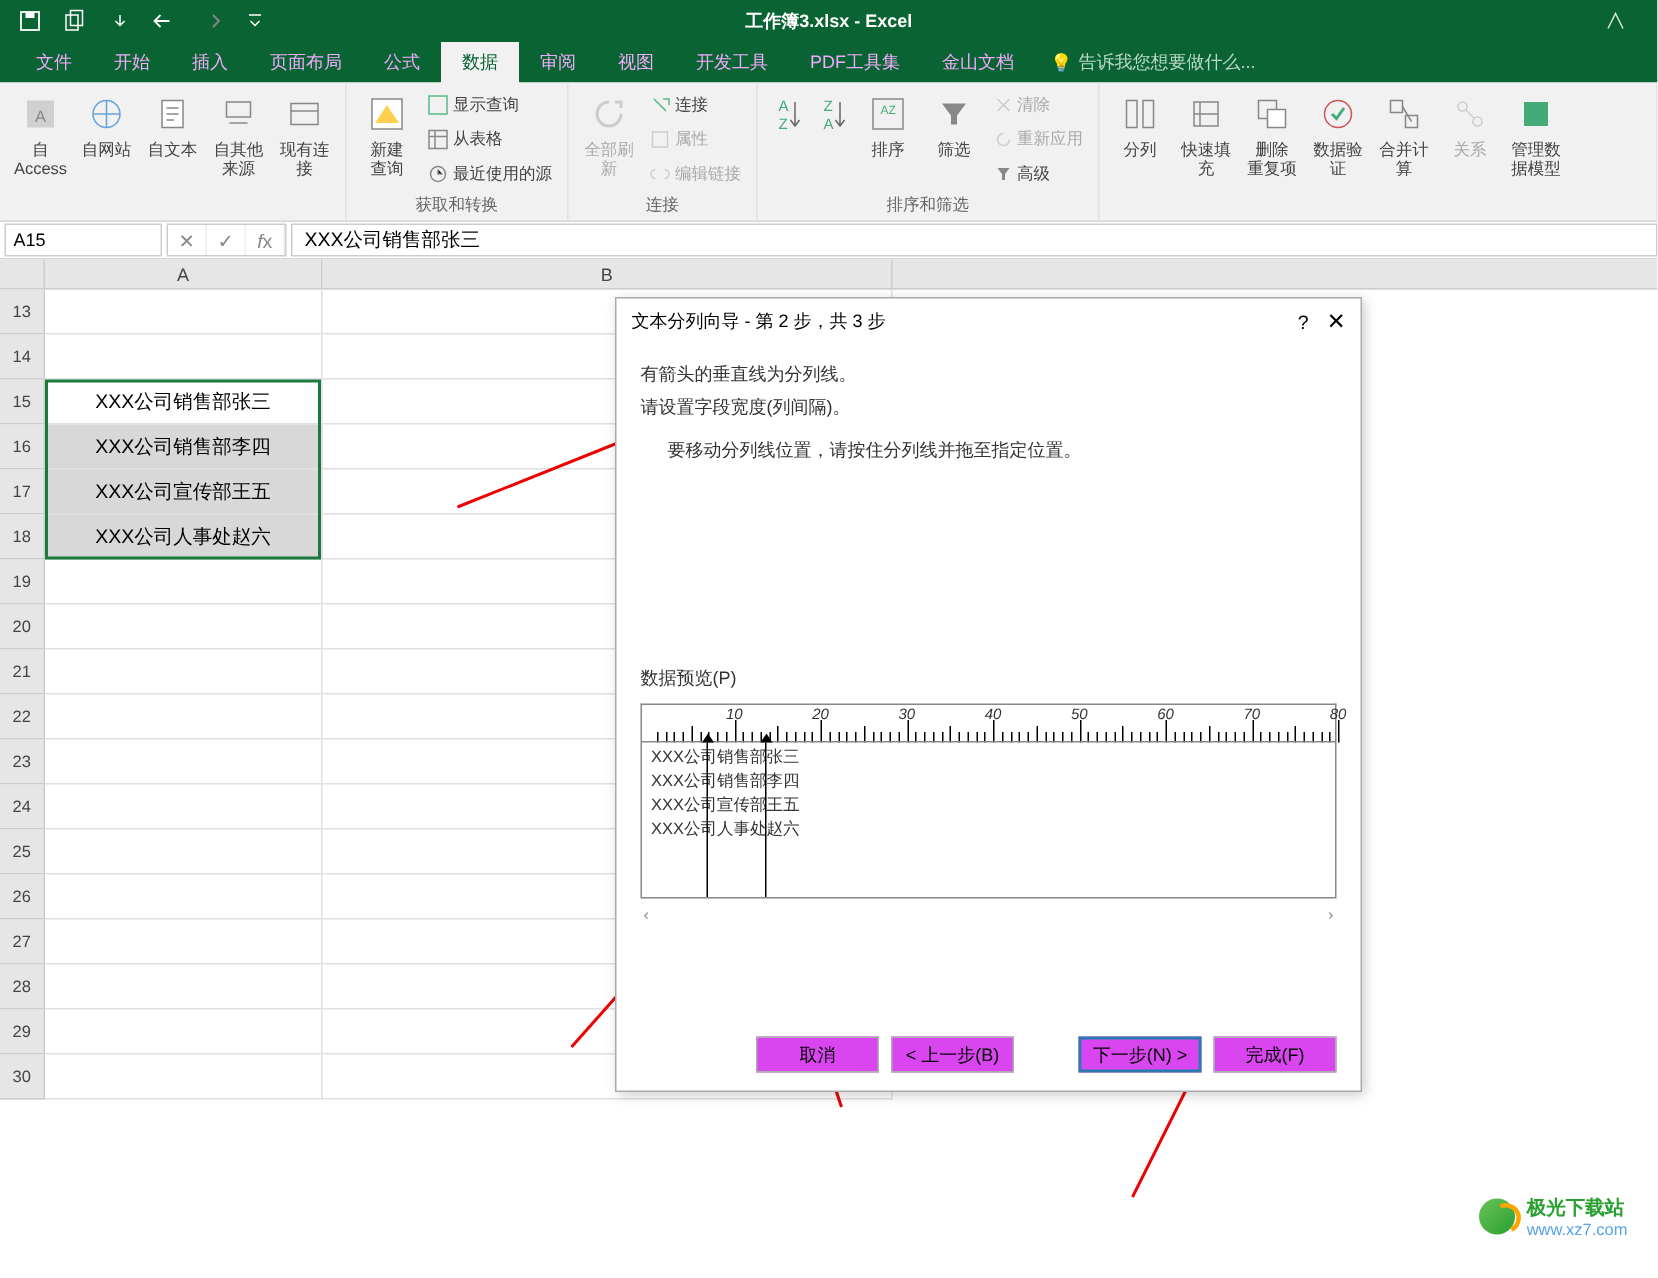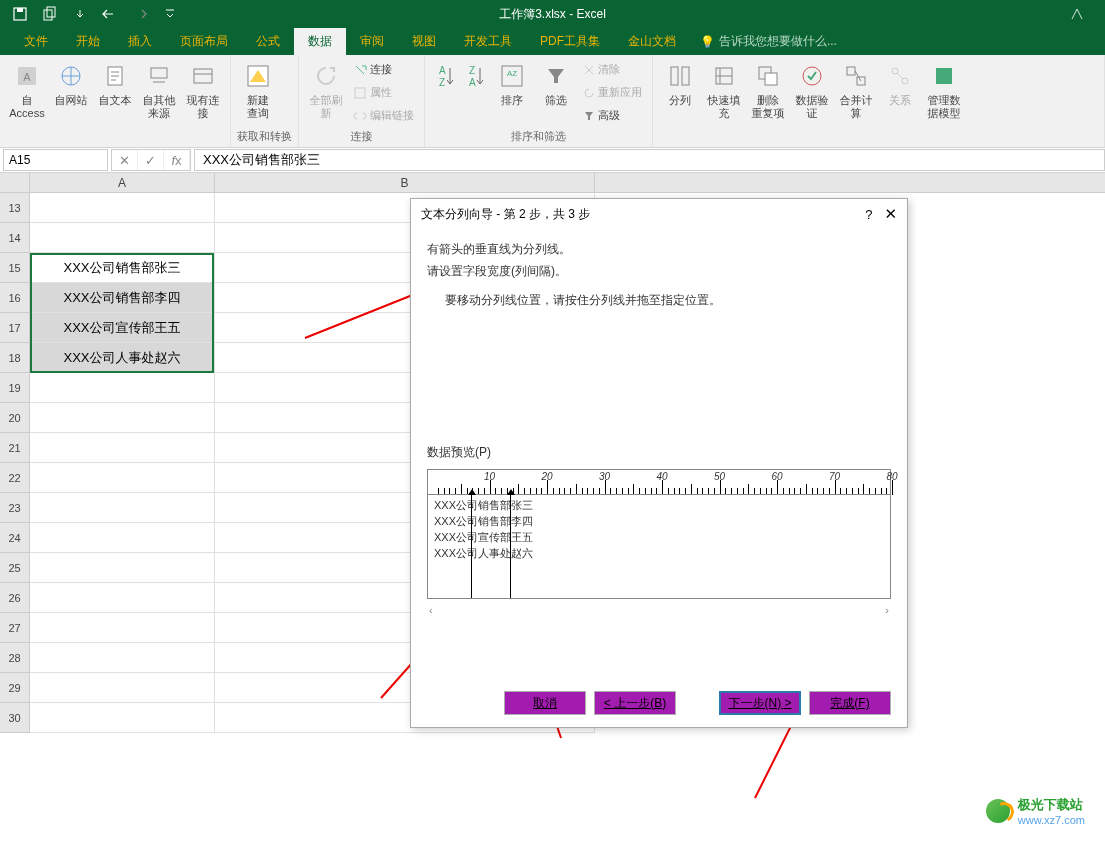--- a/index.html
+++ b/index.html
@@ -1,25 +1,25 @@
 <!DOCTYPE html>
 <html><head>
 <meta charset="utf-8">
 <style>
 * { margin: 0; padding: 0; box-sizing: border-box; font-family: "Microsoft YaHei", Arial, sans-serif; }
 body { width: 1105px; height: 852px; background: #fff; overflow: hidden; position: relative; }
 
 .titlebar { height: 28px; background: #0a6332; display: flex; align-items: center; position: relative; }
 .title-qat { display: flex; align-items: center; gap: 10px; padding-left: 10px; }
 .qat-item { width: 20px; height: 20px; display: flex; align-items: center; justify-content: center; cursor: pointer; }
-.title-doc { position: absolute; left: 50%; transform: translateX(-50%); color: #fff; font-size: 12px; }
+.title-doc { position: absolute; left: 50%; transform: translateX(-50%); color: #fff; font-size: 12px; font-weight: bold; }
 .title-right { margin-left: auto; padding-right: 20px; }
 
 .tabs { height: 27px; background: #0a6332; display: flex; align-items: center; padding-left: 10px; }
-.tab { color: #eab308; font-size: 12px; padding: 6px 14px; cursor: pointer; }
+.tab { color: #f0abfc; font-size: 12px; padding: 6px 14px; cursor: pointer; }
 .tab.active { background: #f1f1f1; color: #0a6332; }
 .tell-me { color: #b8d9c5; font-size: 12px; margin-left: 10px; display: flex; align-items: center; gap: 4px; }
 
 .ribbon { height: 93px; background: #f1f1f1; border-bottom: 1px solid #d4d4d4; display: flex; }
 .ribbon-group { border-right: 1px solid #e1e1e1; padding: 3px 6px 0; display: flex; flex-direction: column; height: 100%; }
 .ribbon-buttons { display: flex; gap: 2px; flex: 1; }
 .rbtn-large { width: 42px; display: flex; flex-direction: column; align-items: center; cursor: pointer; padding: 2px; font-size: 11px; color: #444; }
 .rbtn-icon { width: 32px; height: 32px; margin-bottom: 2px; display: flex; align-items: center; justify-content: center; }
 .rbtn-label { text-align: center; line-height: 1.2; }
 .rbtn-small-stack { display: flex; flex-direction: column; justify-content: space-around; }
@@ -55,21 +55,21 @@
 .dlg-ruler { height: 25px; border: 1px solid #888; border-bottom: none; margin-top: 6px; position: relative; background: #fff; font-style: italic; }
 .ruler-tick { position: absolute; top: 18px; height: 7px; width: 1px; background: #000; }
 .ruler-tick.mid { top: 14px; height: 11px; }
 .ruler-tick.big { top: 10px; height: 15px; }
 .ruler-num { position: absolute; top: -2px; font-size: 10px; transform: translateX(-50%); }
 .dlg-preview-box { height: 105px; border: 1px solid #888; padding: 3px 6px; font-size: 11px; line-height: 1.45; position: relative; font-family: SimSun, monospace; }
 .col-line { position: absolute; top: 0; bottom: 0; width: 1px; background: #000; }
 .col-line::before { content: ''; position: absolute; top: -6px; left: -3px; width: 0; height: 0; border-left: 4px solid transparent; border-right: 4px solid transparent; border-bottom: 6px solid #000; }
 .dlg-scroll-hint { display: flex; justify-content: space-between; font-size: 11px; color: #888; padding: 2px 2px; }
 .dlg-buttons { position: absolute; bottom: 12px; right: 16px; display: flex; gap: 8px; }
-.dlg-btn { min-width: 82px; height: 24px; border: 1px solid #adadad; background: #a21caf; font-size: 12px; cursor: pointer; text-decoration: underline; }
+.dlg-btn { min-width: 82px; height: 24px; border: 1px solid #adadad; background: #d946ef; font-size: 12px; cursor: pointer; }
 .dlg-btn.primary { border: 2px solid #2a7ab0; margin-left: 35px; }
 
 .arrow { position: absolute; pointer-events: none; }
 .watermark { position: absolute; right: 20px; bottom: 26px; font-size: 13px; color: #2aa030; display: flex; align-items: center; gap: 8px; }
 .wm-url { color: #56a3e8; font-size: 11px; }
 .wm-logo { width: 24px; height: 24px; border-radius: 50%; background: linear-gradient(135deg, #6ac259, #2aa030); position: relative; }
 .wm-logo::before { content: ''; position: absolute; right: -4px; top: 3px; width: 14px; height: 14px; border: 3px solid #ffa500; border-left-color: transparent; border-bottom-color: transparent; border-radius: 50%; transform: rotate(20deg); }
 
 svg { display: block; }
 </style>
@@ -193,20 +193,42 @@
       <div class="rbtn-large">
           <div class="rbtn-icon">
             <svg width="28" height="28">
               <rect x="4" y="4" width="20" height="20" fill="#fff" stroke="#888"></rect>
               <path d="M6 20 l8 -12 l8 12" fill="#ffd050"></path>
             </svg>
           </div>
           <div class="rbtn-label" style="white-space:pre">新建
 查询</div>
         </div>
+      <div class="rbtn-small-stack">
+        <div class="rbtn-small">
+            <svg width="14" height="14">
+              <rect x="1" y="1" width="12" height="12" fill="none" stroke="#5b8"></rect>
+            </svg>
+            <span>显示查询</span>
+          </div>
+        <div class="rbtn-small">
+            <svg width="14" height="14">
+              <rect x="1" y="1" width="12" height="12" fill="none" stroke="#888"></rect>
+              <path d="M1 5 h12 M5 1 v12" stroke="#888"></path>
+            </svg>
+            <span>从表格</span>
+          </div>
+        <div class="rbtn-small">
+            <svg width="14" height="14">
+              <circle cx="7" cy="7" r="5" fill="none" stroke="#888"></circle>
+              <path d="M7 4 v3 h3" stroke="#888"></path>
+            </svg>
+            <span>最近使用的源</span>
+          </div>
+      </div>
     </div>
     <div class="group-label">获取和转换</div>
   </div>
 
   <div class="ribbon-group">
     <div class="ribbon-buttons">
       <div class="rbtn-large" style="color:#aaa">
           <div class="rbtn-icon">
             <svg width="24" height="24">
               <path d="M12 4 a8 8 0 1 0 8 8" fill="none" stroke="#ccc" stroke-width="2"></path>

